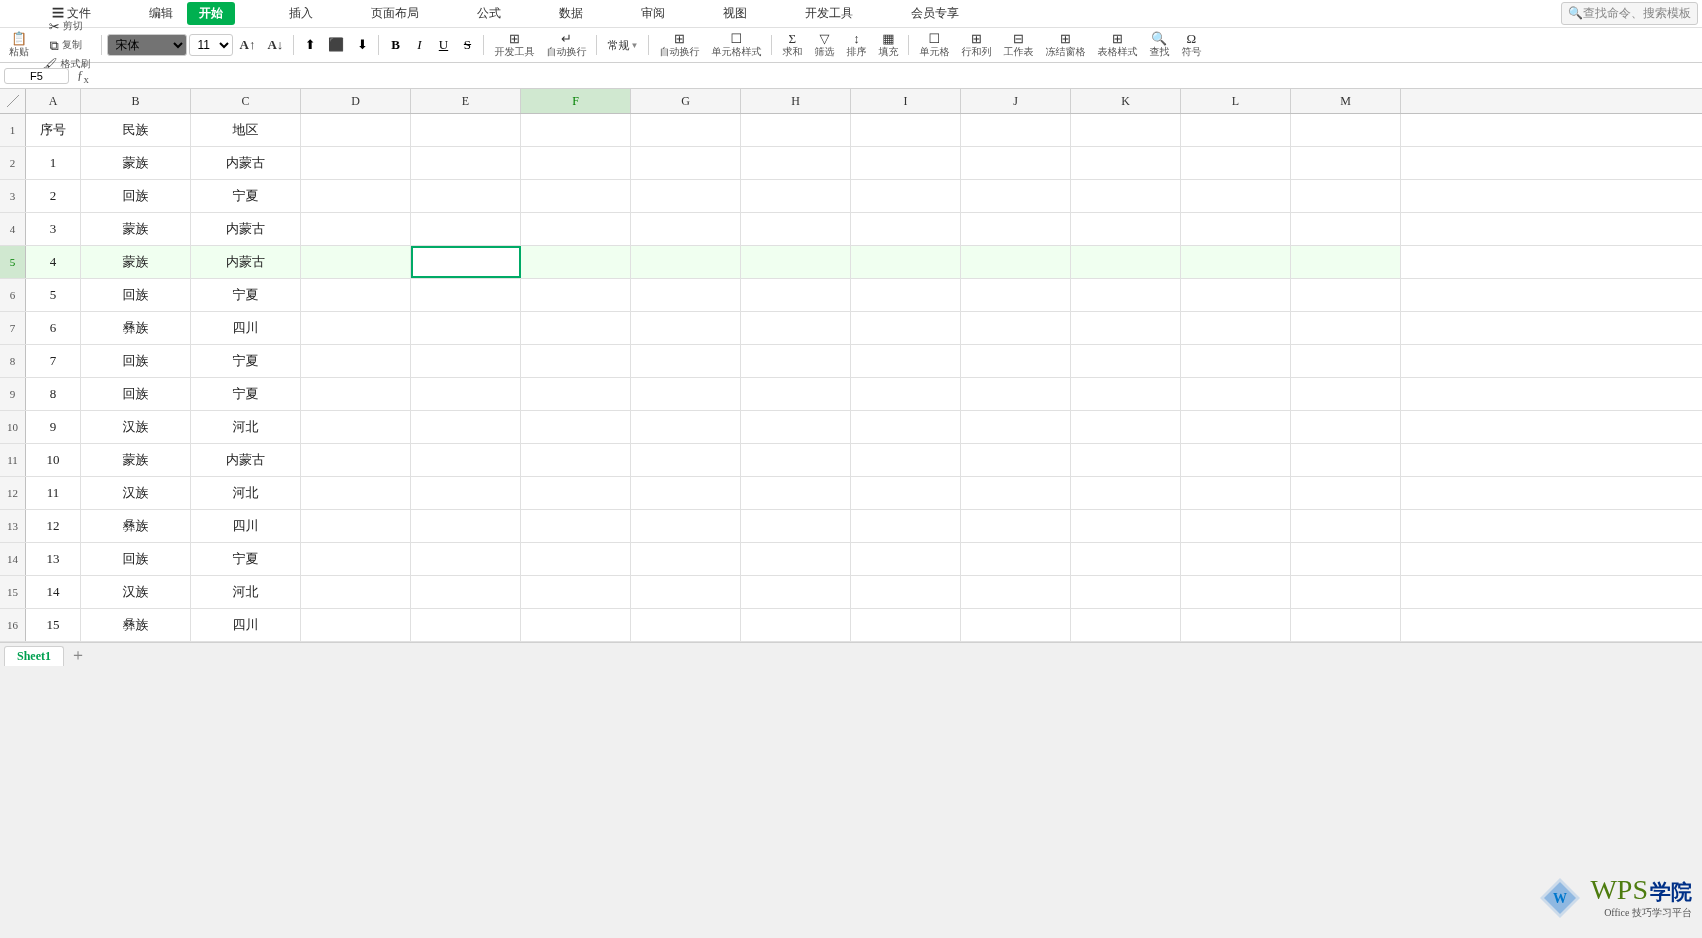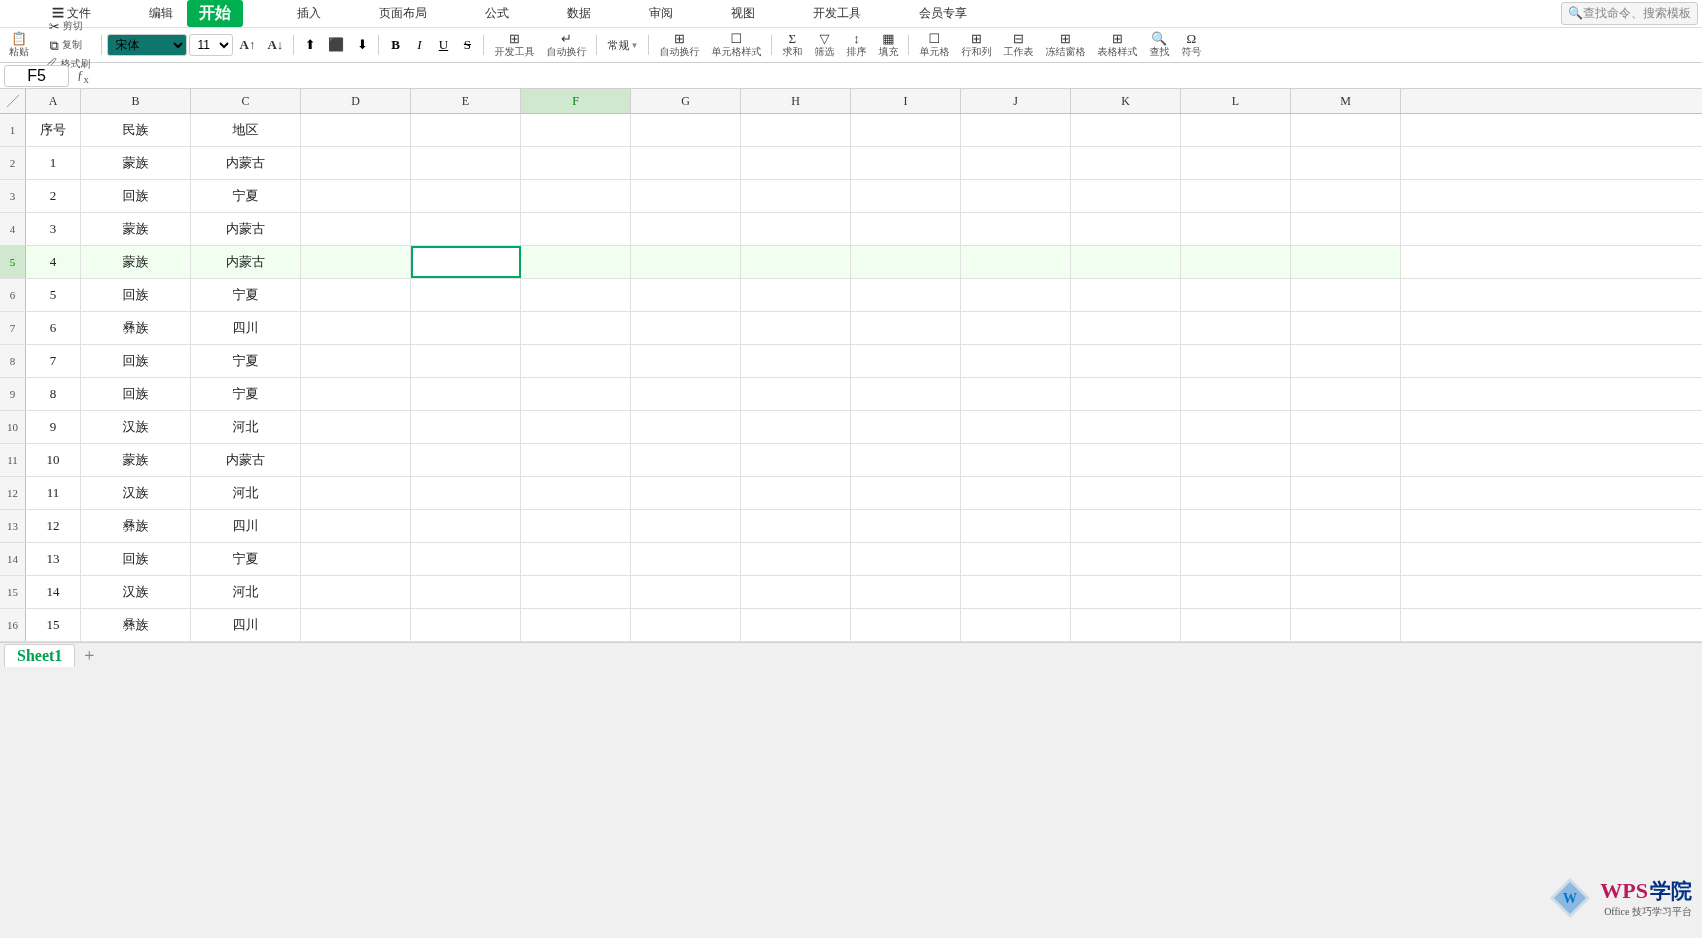--- a/index.html
+++ b/index.html
@@ -21,21 +21,21 @@
       color: #333;
       cursor: pointer;
       border-radius: 3px;
       margin-left: 40px;
     }
     .menu-btn-start {
       background: #00b050;
       color: white;
       padding: 3px 12px;
       border-radius: 3px;
-      font-size: 16px;
+      font-size: 12px;
       font-weight: bold;
       margin: 0 4px;
     }
     .menu-search {
       margin-left: auto;
       display: flex;
       align-items: center;
       border: 1px solid #ccc;
       border-radius: 3px;
       padding: 2px 6px;
@@ -75,21 +75,21 @@
       color: #333;
       min-width: 28px;
     }
     .tb-btn-label { font-size: 10px; color: #555; white-space: nowrap; }
     .font-select {
       border: 1px solid #ccc;
       border-radius: 3px;
       padding: 1px 4px;
       font-size: 12px;
       height: 22px;
-      background: #0f766e;
+      background: #737373;
       min-width: 80px;
     }
     .size-select {
       border: 1px solid #ccc;
       border-radius: 3px;
       padding: 1px 4px;
       font-size: 12px;
       height: 22px;
       background: white;
       width: 44px;
@@ -113,21 +113,21 @@
       height: 26px;
       display: flex;
       align-items: center;
       border-bottom: 1px solid #d0d0d0;
       padding: 0 4px;
     }
     .cell-ref-box {
       border: 1px solid #ccc;
       border-radius: 3px;
       padding: 1px 6px;
-      font-size: 16px;
+      font-size: 11px;
       width: 65px;
       margin-right: 4px;
       text-align: center;
       background: white;
     }
     .formula-icon {
       font-size: 13px;
       color: #555;
       margin: 0 4px;
       cursor: pointer;
@@ -249,23 +249,23 @@
       align-items: center;
       gap: 8px;
       z-index: 100;
     }
     .wps-logo-text {
       display: flex;
       flex-direction: column;
       align-items: flex-end;
     }
     .wps-logo-big {
-      font-size: 22px;
-      font-weight: bold;
-      color: #be185d;
+      font-size: 28px;
+      font-weight: normal;
+      color: #4d7c0f;
       line-height: 1;
     }
     .wps-tagline {
       font-size: 10px;
       color: #555;
       text-align: right;
     }
     .wps-diamond {
       width: 44px;
       height: 44px;
@@ -280,21 +280,21 @@
       align-items: center;
       padding: 0 4px;
       gap: 2px;
     }
     .sheet-tab {
       padding: 2px 12px;
       border: 1px solid #d0d0d0;
       border-bottom: none;
       border-radius: 3px 3px 0 0;
       background: #fff;
-      font-size: 16px;
+      font-size: 12px;
       cursor: pointer;
     }
     .sheet-tab.active { background: #fff; color: #00a050; font-weight: bold; }
 
     .toolbar-section { display: flex; align-items: center; gap: 2px; }
     .dropdown-arrow { font-size: 8px; color: #888; margin-left: 1px; }
   </style>
 </head>
 <body>
 

